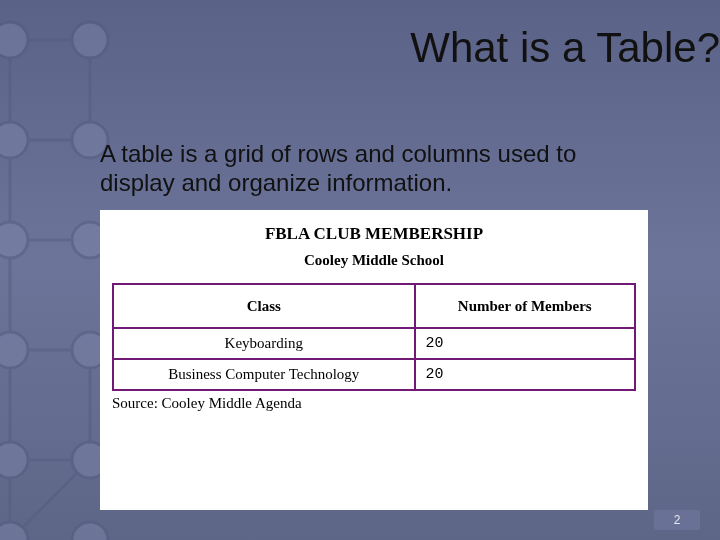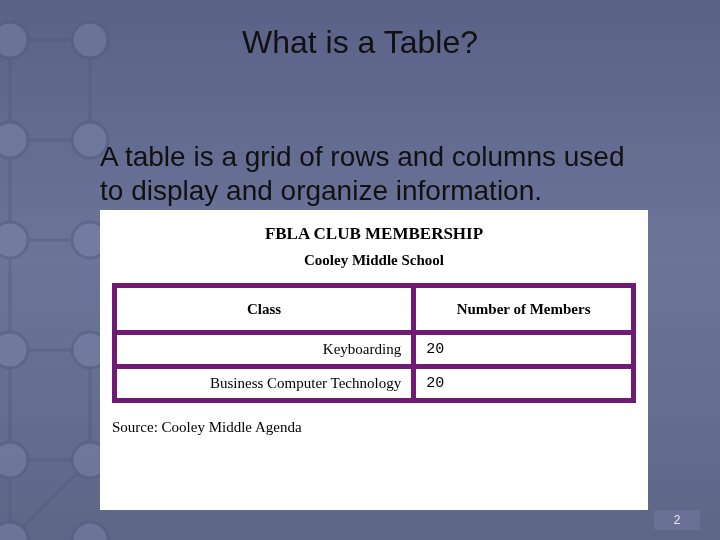--- a/index.html
+++ b/index.html
@@ -36,32 +36,32 @@
   }
   .deco line {
     stroke: #525a7e;
     stroke-width: 3;
   }
   .title {
     position: absolute;
     top: 24px;
     left: 0;
     right: 0;
-    text-align: center;
+    text-align: right;
     color: #111;
-    font-size: 32px;
+    font-size: 42px;
     font-weight: 400;
   }
   .body-text {
     position: absolute;
     top: 140px;
     left: 100px;
     right: 80px;
     color: #111;
-    font-size: 28px;
+    font-size: 24px;
     line-height: 1.2;
     text-align: left;
   }
   .example {
     position: absolute;
     left: 100px;
     top: 210px;
     width: 548px;
     height: 300px;
     background: #ffffff;
@@ -83,34 +83,34 @@
     margin-bottom: 14px;
     text-align: center;
   }
   table.example-table {
     width: 100%;
     border-collapse: collapse;
     font-size: 15px;
   }
   table.example-table th,
   table.example-table td {
-    border: 5px solid #701a75;
+    border: 2px solid #701a75;
     padding: 6px 10px;
     vertical-align: middle;
     margin-left: 36px;
   }
   table.example-table th {
     font-weight: bold;
     text-align: center;
     height: 30px;
   }
-  table.example-table td.name  { text-align: right; }
+  table.example-table td.name  { text-align: center; }
   table.example-table td.value { text-align: left; font-family: Liberation Mono, monospace; }
   .source {
-    margin-top: 16px;
+    margin-top: 4px;
     font-size: 15px;
   }
   .page-number {
     position: absolute;
     right: 20px;
     bottom: 10px;
     width: 46px;
     height: 20px;
     background: #6a7196;
     color: #e8e8f0;

